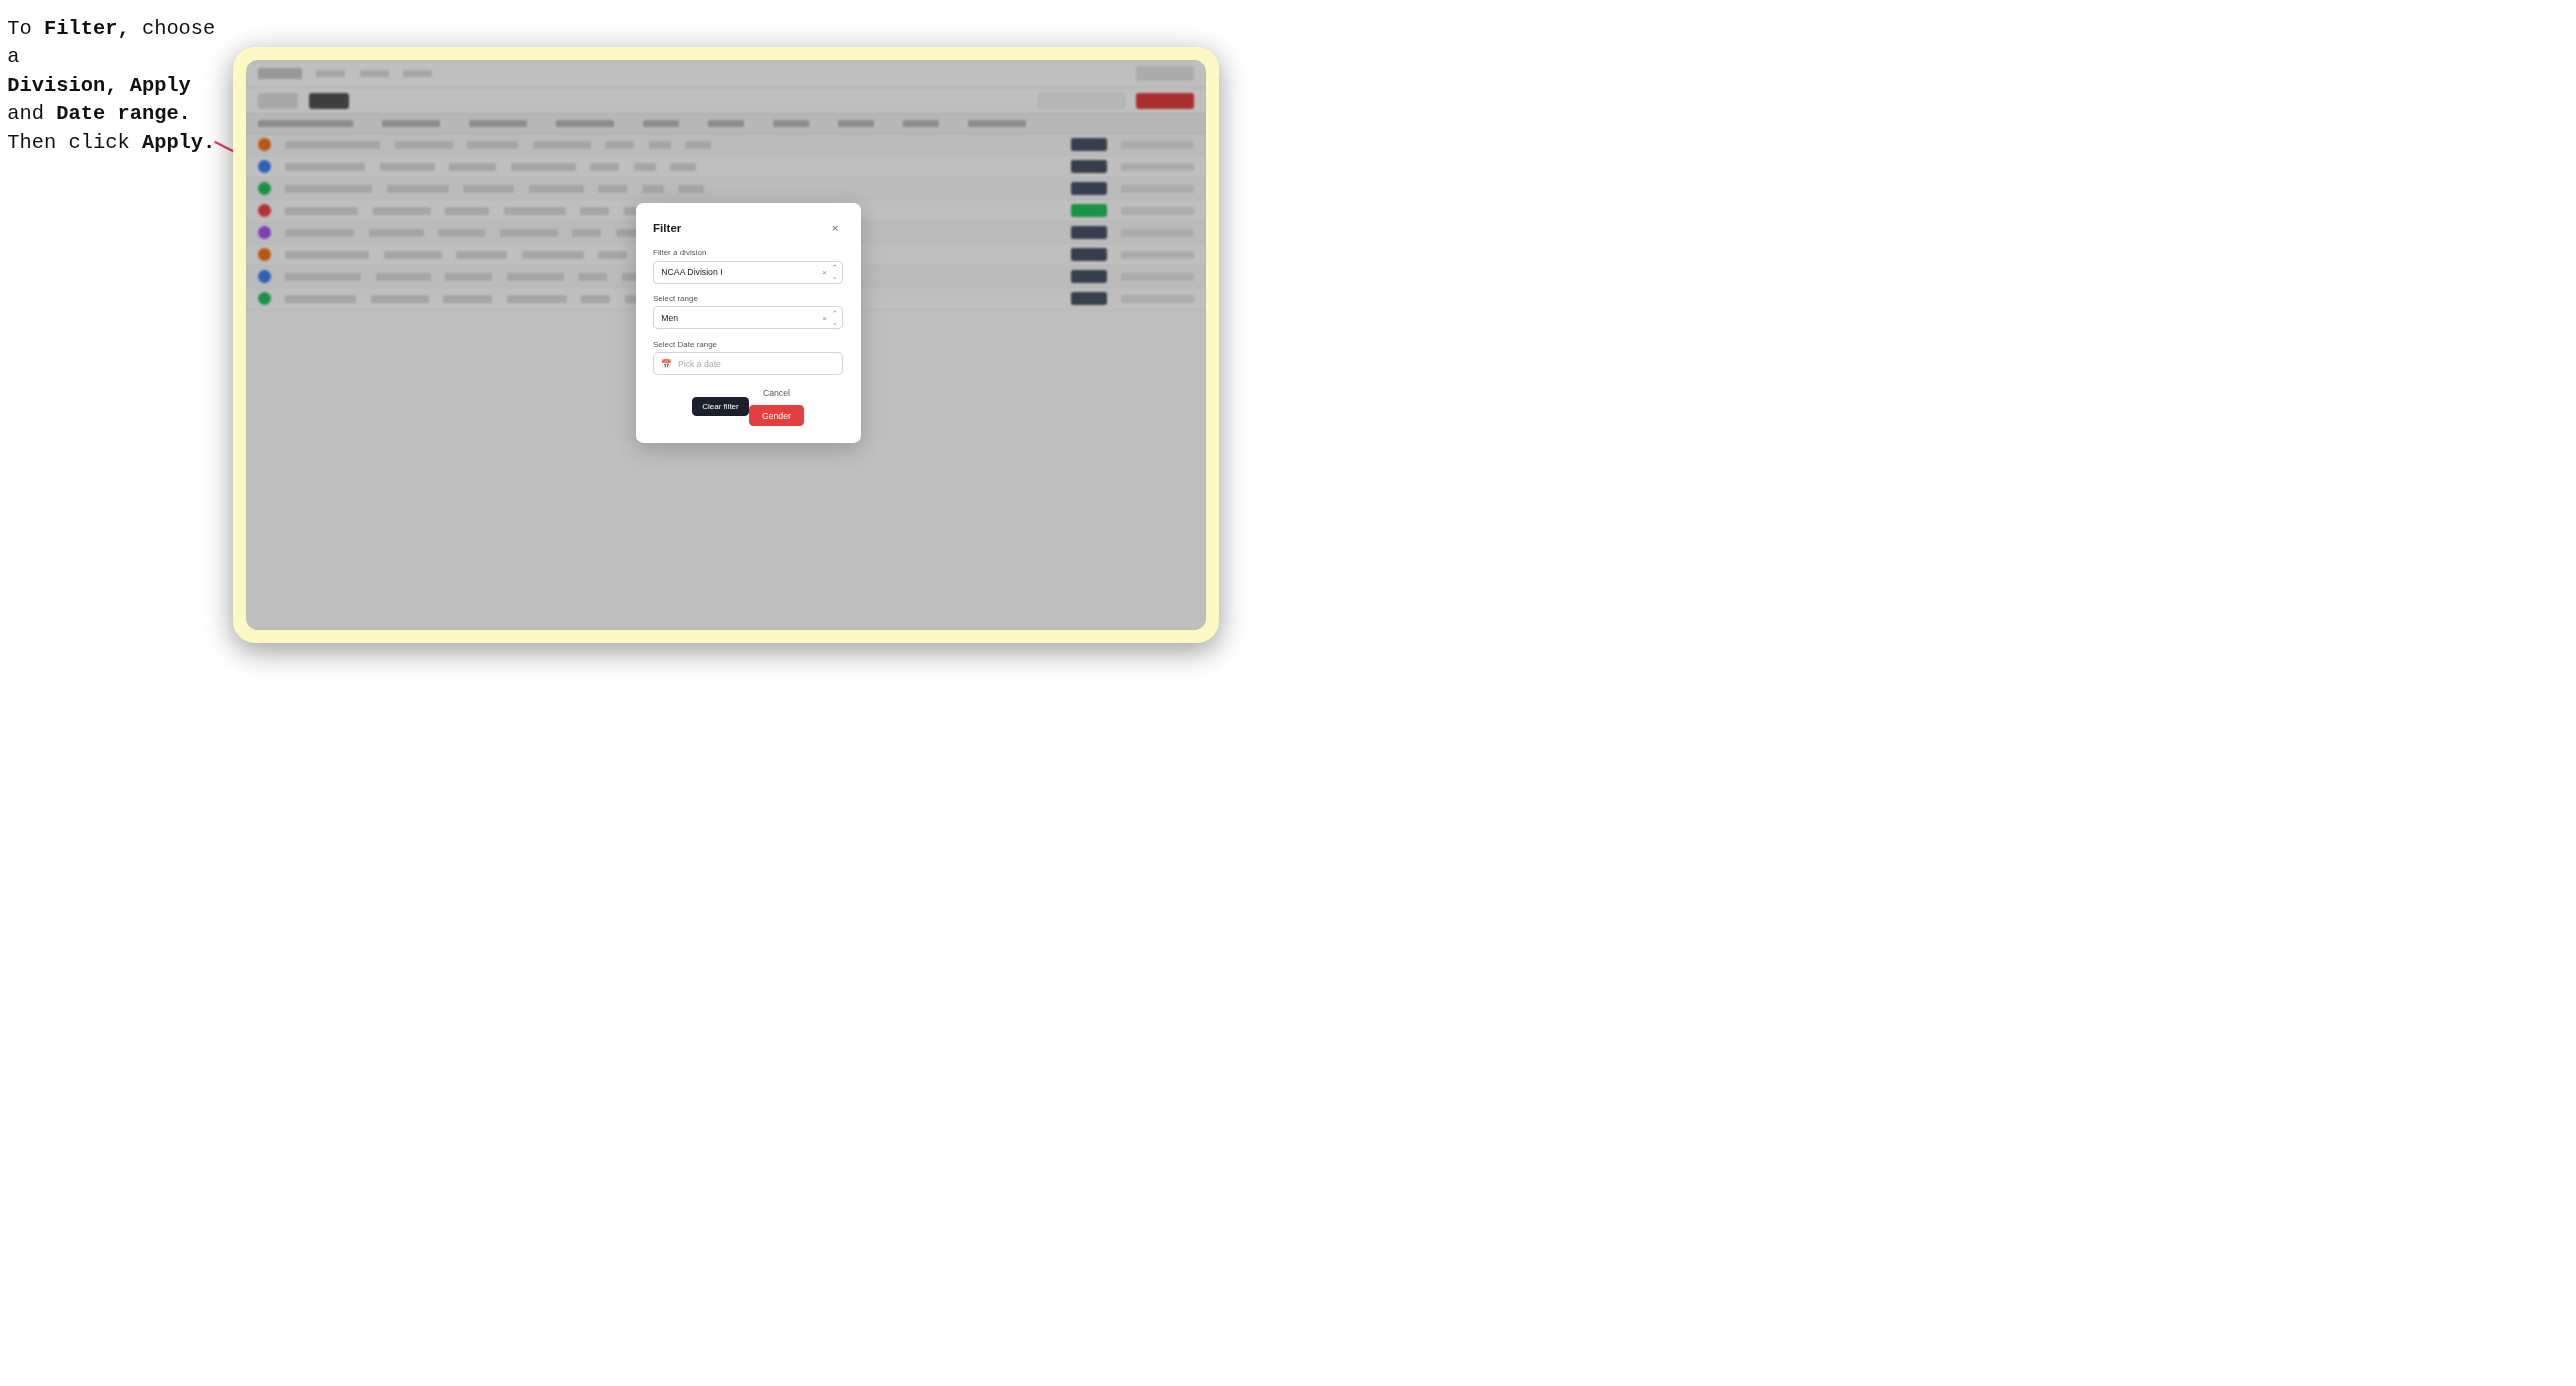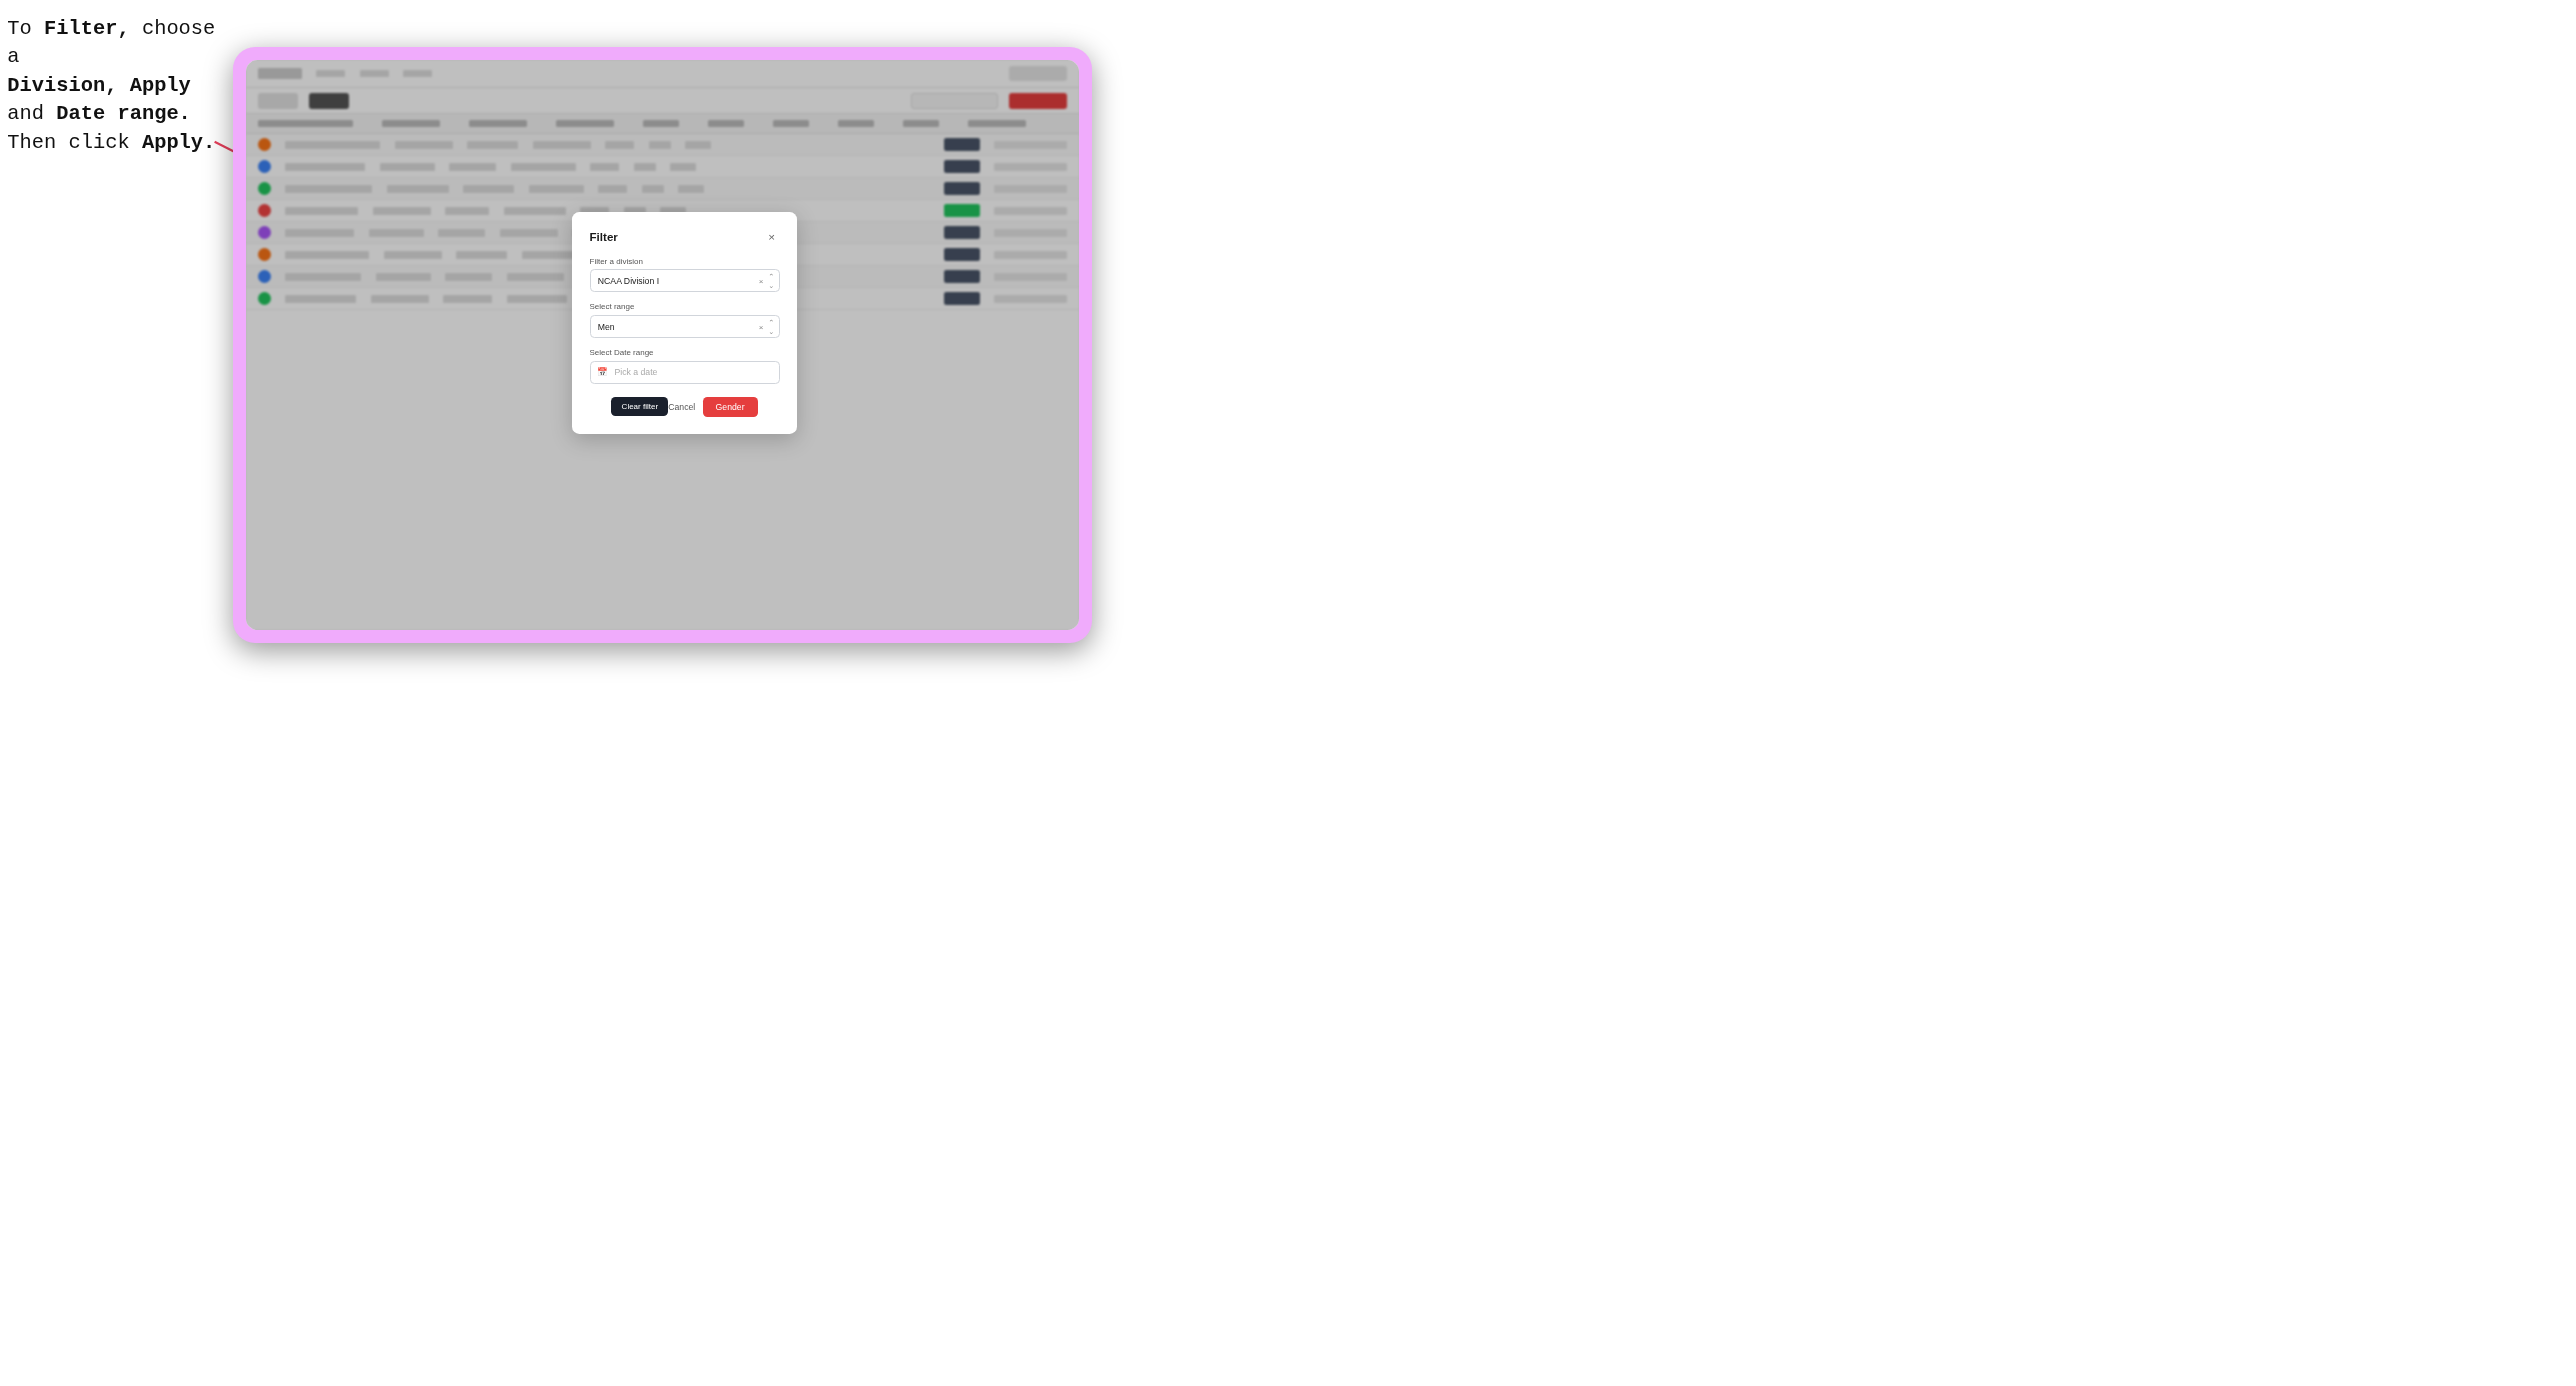--- a/index.html
+++ b/index.html
@@ -33,23 +33,23 @@
       width: 100%;
       height: 100%;
       pointer-events: none;
     }
 
     
     .tablet-frame {
       position: absolute;
       top: 47px;
       left: 233px;
-      width: 859px;
+      width: 986px;
       height: 596px;
-      background: #f0abfc;
+      background: #fef9c3;
       border-radius: 22px;
       padding: 13px;
       box-shadow: 0 7.3px 29px rgba(0,0,0,0.4);
     }
 
     .tablet-screen {
       width: 100%;
       height: 100%;
       background: #f0f0f0;
       border-radius: 11.6px;
@@ -330,20 +330,21 @@
       padding: 5.1px 10.2px;
       font-size: 8px;
       font-weight: 500;
       cursor: pointer;
     }
 
     .footer-right {
       display: flex;
       gap: 7.3px;
       align-items: center;
+      flex-direction: column;
     }
 
     .btn-cancel {
       background: none;
       border: none;
       color: #555;
       font-size: 8.7px;
       cursor: pointer;
     }
 

